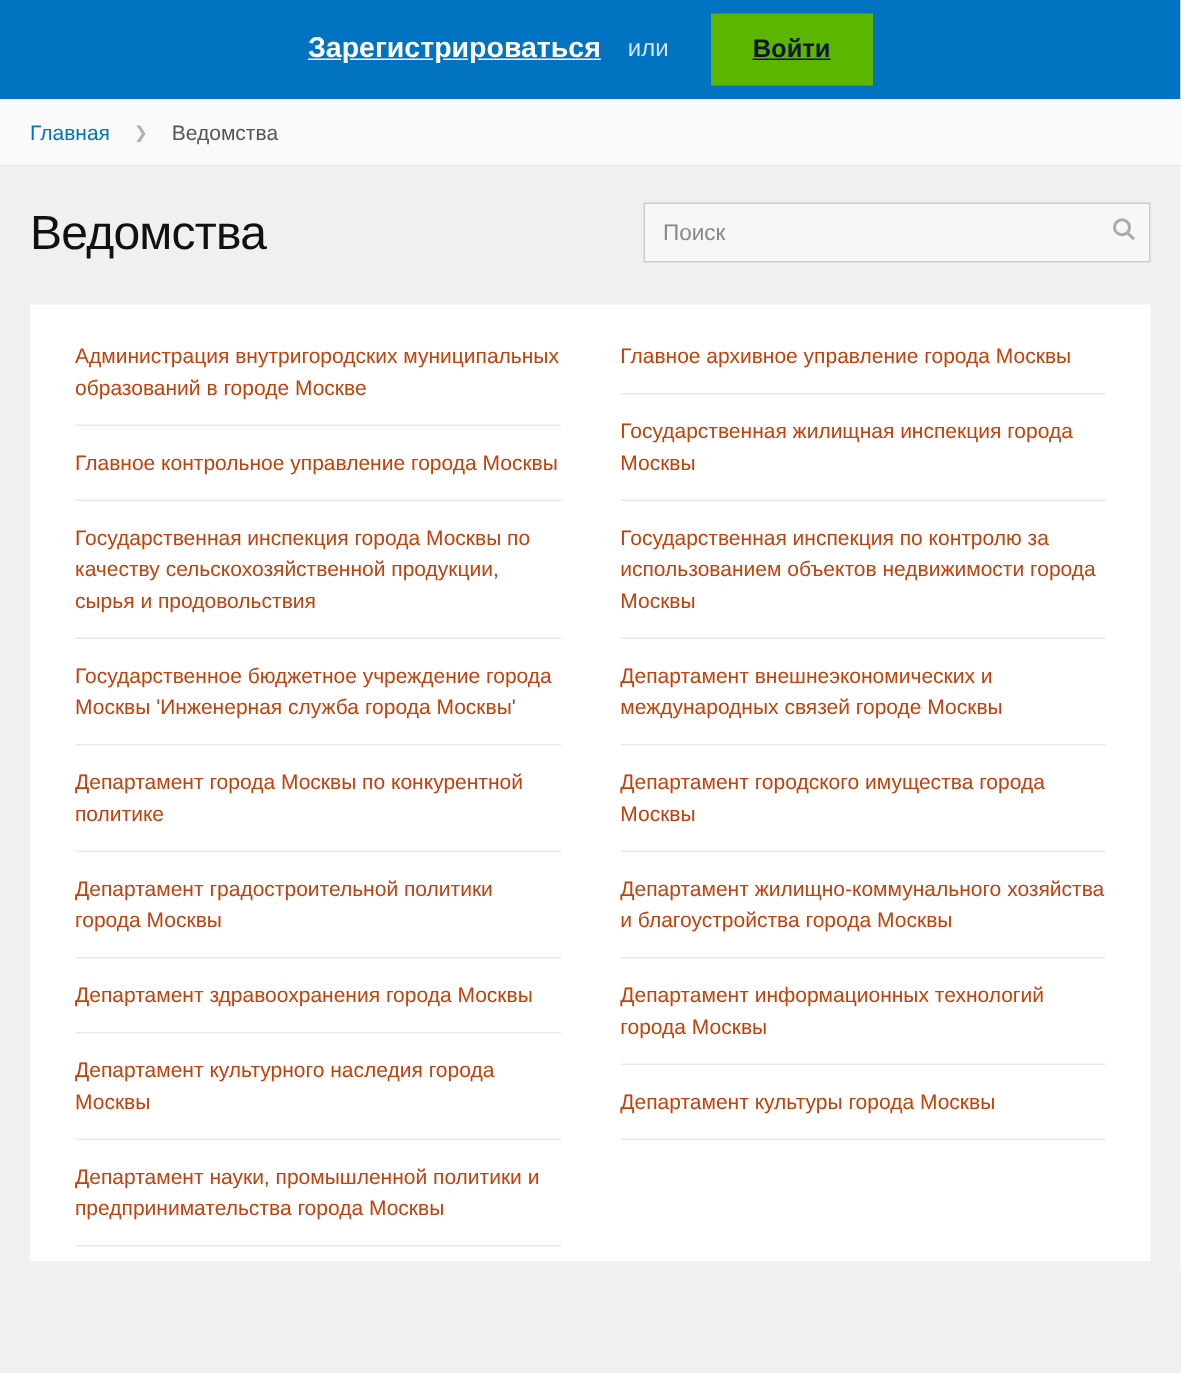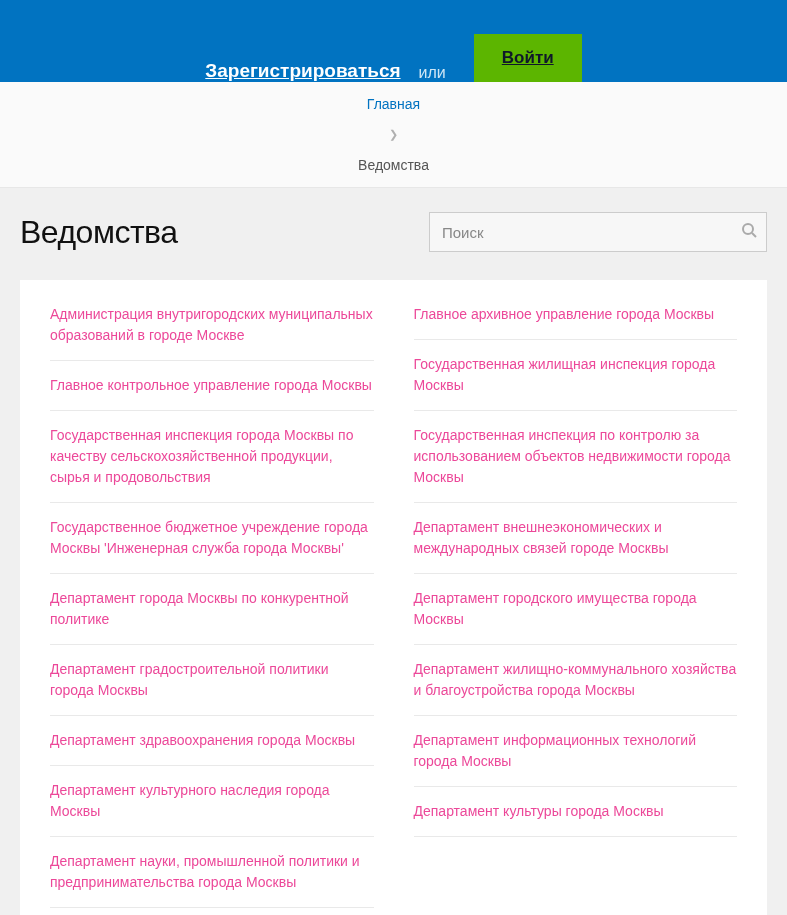--- a/index.html
+++ b/index.html
@@ -3,23 +3,23 @@
 <meta charset="utf-8">
 <style>
   * { box-sizing: border-box; margin: 0; padding: 0; }
   body {
     font-family: Arial, Helvetica, sans-serif;
     background: #f0f0f0;
     width: 787px;
   }
   .top-bar {
     background: #0173c1;
-    height: 82px;
-    display: flex;
-    align-items: flex-end;
+    height: 66px;
+    display: flex;
+    align-items: center;
     justify-content: center;
     padding: 0 20px;
     gap: 18px;
   }
   .register-link {
     color: #fff;
     font-size: 19px;
     font-weight: bold;
     text-decoration: underline;
     cursor: pointer;
@@ -40,21 +40,20 @@
     margin-left: 10px;
   }
   .breadcrumbs {
     background: #fafafa;
     padding: 14px 20px;
     font-size: 14px;
     display: flex;
     align-items: center;
     gap: 16px;
     border-bottom: 1px solid #e7e7e7;
-    flex-direction: column;
   }
   .breadcrumbs a {
     color: #0173c1;
     text-decoration: none;
     cursor: pointer;
   }
   .breadcrumb-sep {
     color: #b0b0b0;
     font-size: 11px;
   }
@@ -106,21 +105,21 @@
   }
   .col {
     flex: 1;
   }
   .dept-item {
     padding: 14px 0;
     border-bottom: 1px solid #e9e9e9;
   }
   .dept-item:first-child { padding-top: 0; }
   .dept-link {
-    color: #ec4899;
+    color: #c2410c;
     font-size: 14px;
     line-height: 1.5;
     text-decoration: none;
     cursor: pointer;
     display: block;
   }
 </style>
 </head>
 <body>
 

